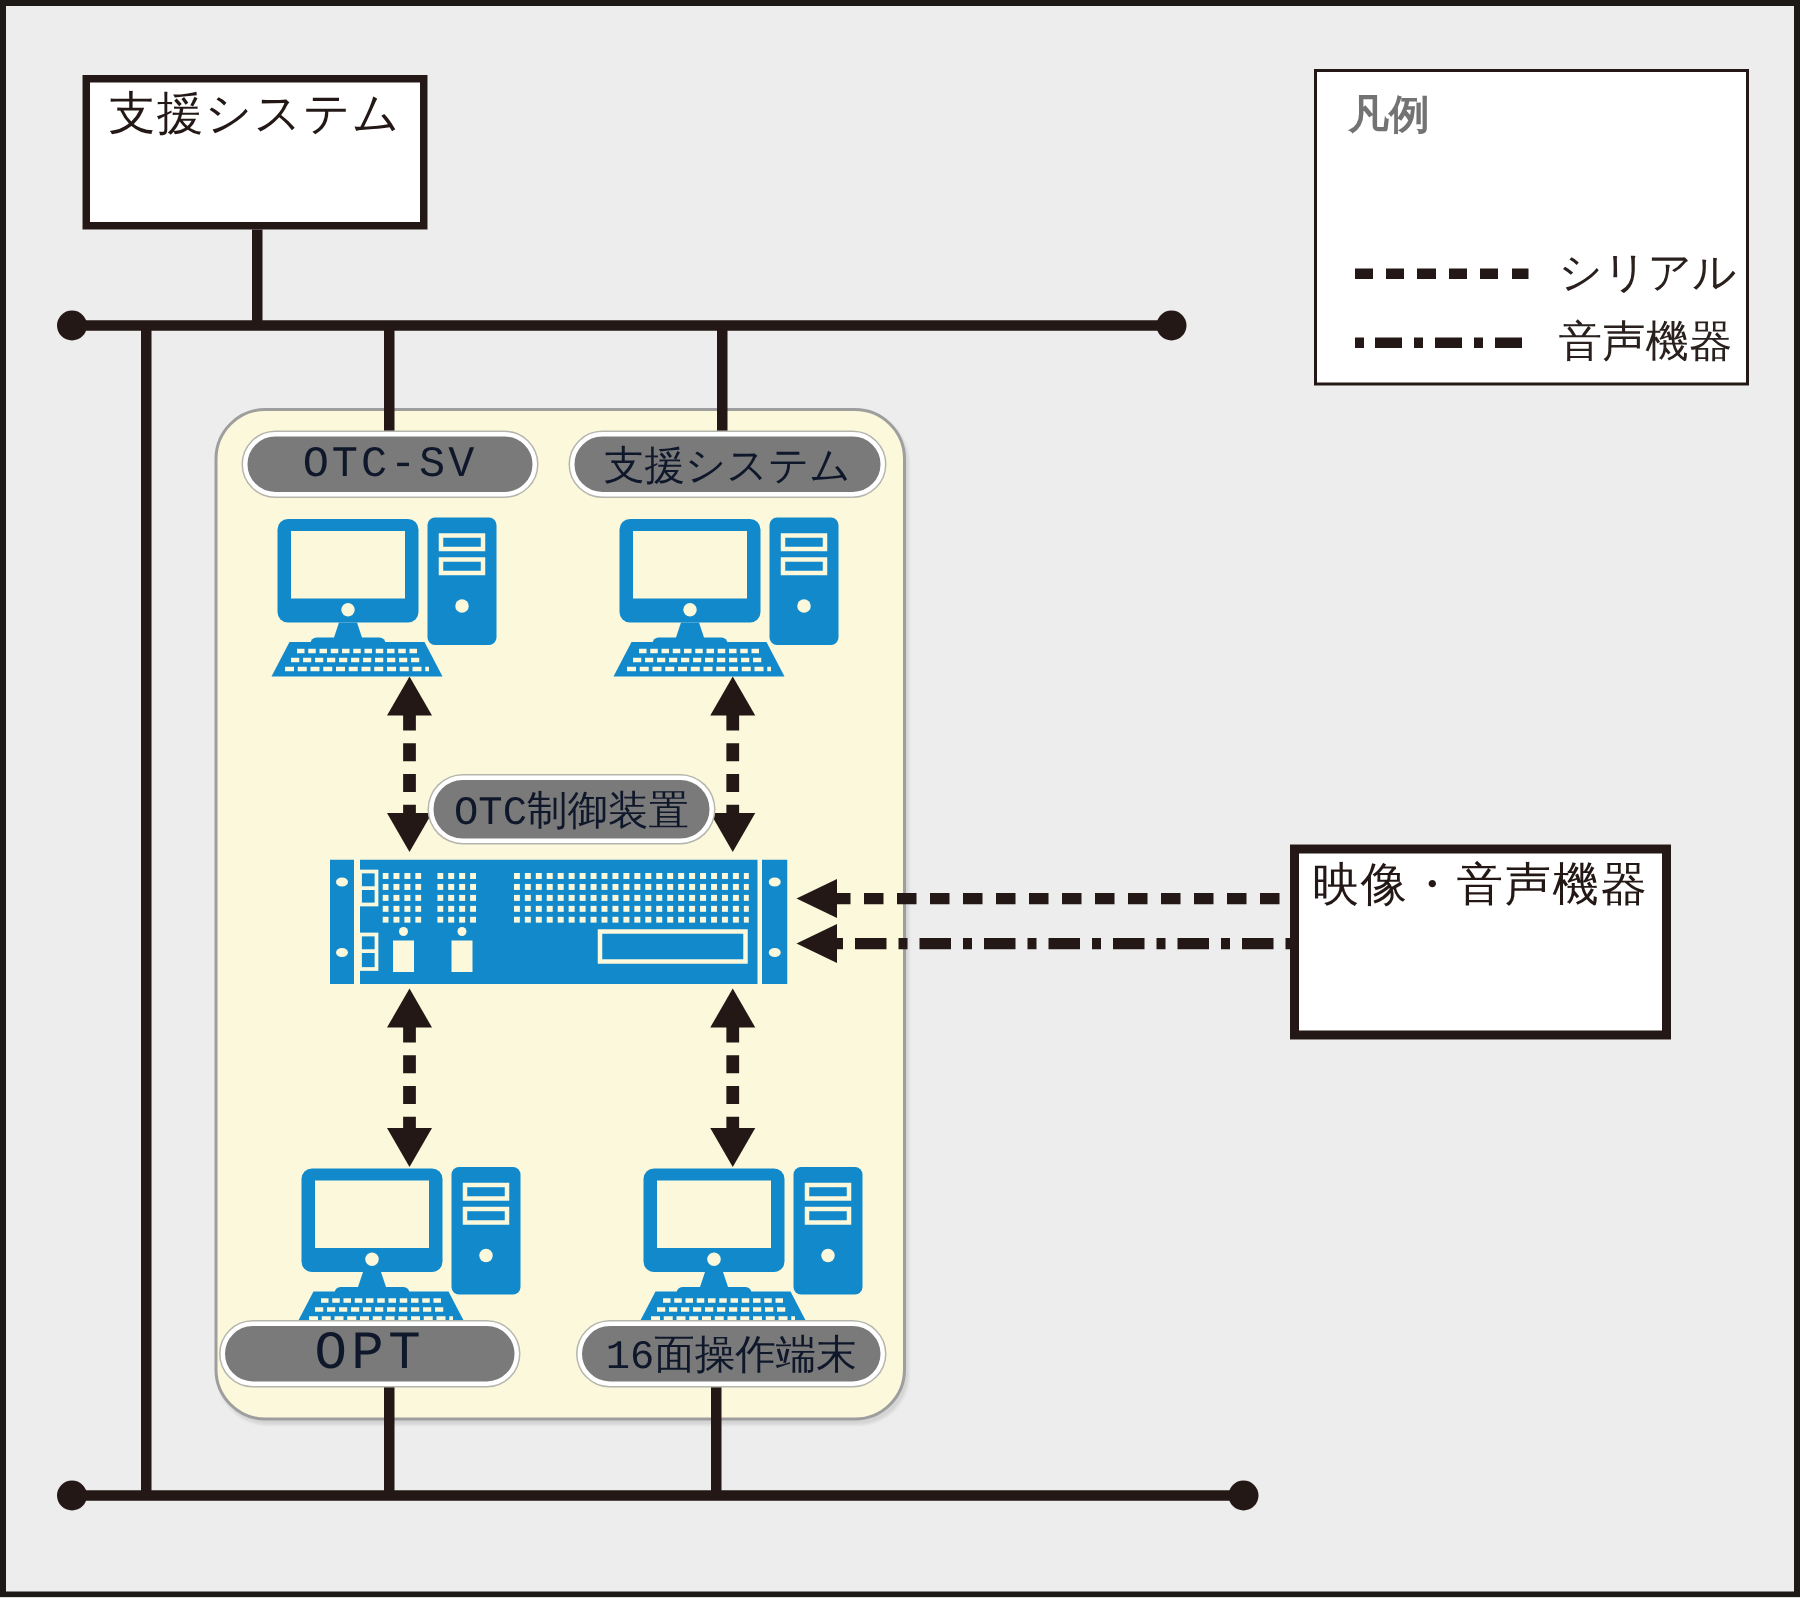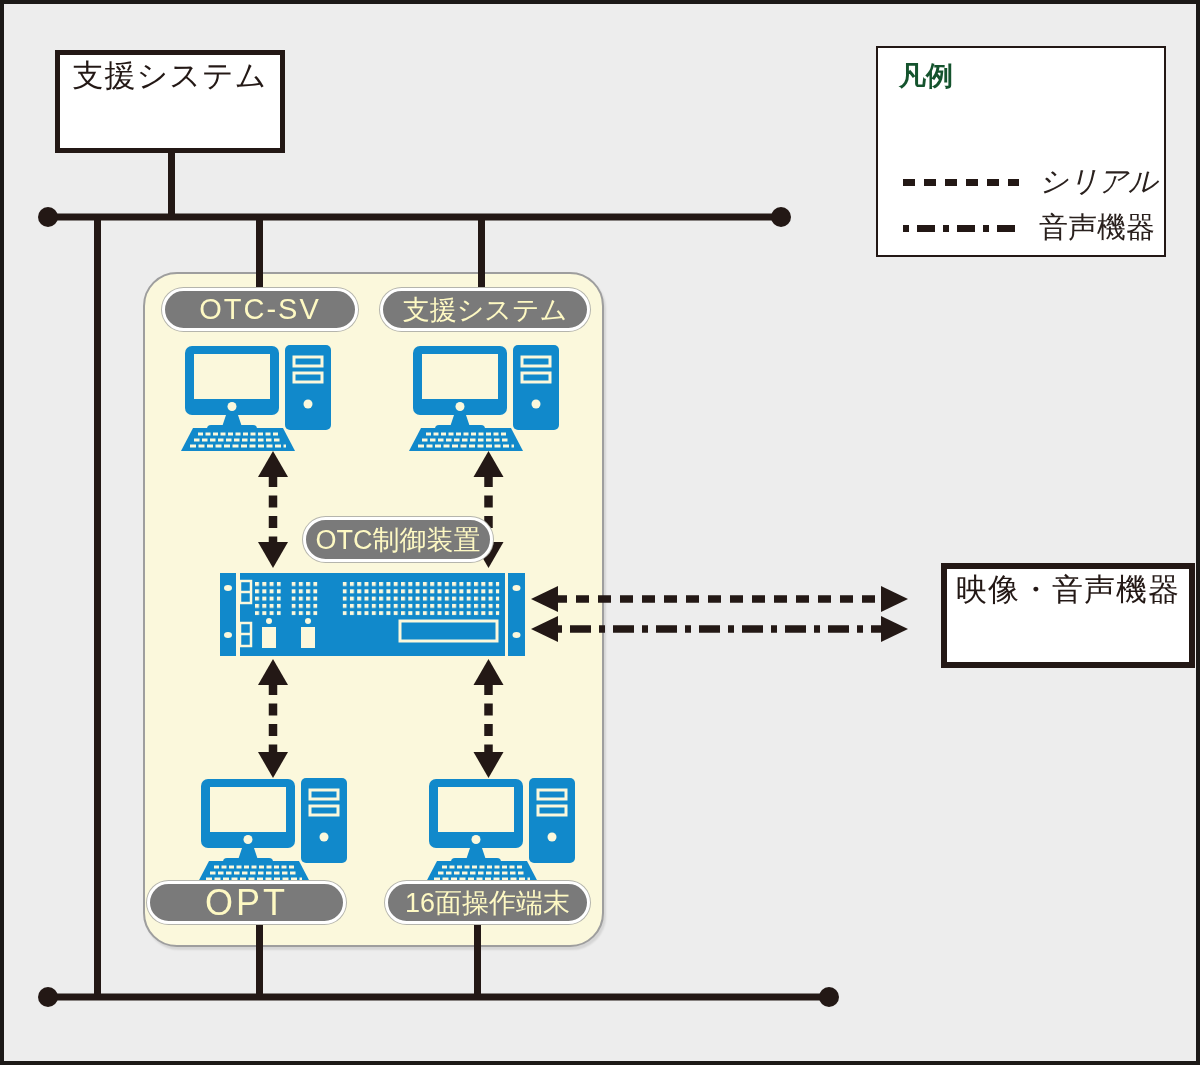--- a/index.html
+++ b/index.html
@@ -15,41 +15,42 @@
     background:#FBF8DC;border:2.5px solid #9E9E9E;border-radius:34px;
     box-shadow:2px 3px 2px rgba(0,0,0,0.10);z-index:1;
   }
   .wires{position:absolute;left:0;top:0;z-index:5;}
   .node-box{
     position:absolute;display:flex;align-items:flex-start;justify-content:center;
     background:#fff;border:5px solid #231815;box-sizing:border-box;z-index:10;
     letter-spacing:1px;
   }
   .support-box{left:55px;top:50px;width:230px;height:103px;font-size:31px;}
-  .av-box{left:941px;top:563px;width:254px;height:105px;font-size:31px;border-width:6px;}
+  .av-box{left:860px;top:563px;width:254px;height:130px;font-size:31px;border-width:6px;}
   .legend{
     position:absolute;left:876px;top:46px;width:290px;height:211px;
     background:#fff;border:2.5px solid #231815;box-sizing:border-box;z-index:10;
   }
-  .legend-title{position:absolute;left:21px;top:10px;font-size:27px;font-weight:bold;color:#14532d;}
+  .legend-title{position:absolute;left:21px;top:10px;font-size:27px;font-weight:bold;color:#737373;}
   .legend-row{position:absolute;left:25px;display:flex;align-items:center;}
   .legend-row .sample{width:116px;margin-right:20px;}
   .sample-solid{height:6px;background:#231815;}
   .sample-dashed{height:7px;background:repeating-linear-gradient(90deg,#231815 0 12px,transparent 12px 21px);}
   .sample-dashdot{height:7px;background:repeating-linear-gradient(90deg,#231815 0 6px,transparent 6px 14px,#231815 14px 32px,transparent 32px 40px);}
   .legend-label{font-size:29px;color:#2A211E;}
   .pill{
     position:absolute;display:flex;align-items:center;justify-content:center;
     background:#7A7A7A;border:3.5px solid #fff;border-radius:26px;box-sizing:border-box;
-    color:#fef9c3;font-size:27px;z-index:12;box-shadow:0 0 0 1px #b5b5ad;
+    color:#0f172a;font-size:27px;z-index:12;box-shadow:0 0 0 1px #b5b5ad;
     white-space:nowrap;
+    font-family:Liberation Mono, monospace;
   }
   .pill-otcsv{left:162px;top:288px;width:196px;height:43px;font-size:29px;letter-spacing:2px;}
   .pill-zanjikan{left:380px;top:288px;width:210px;height:43px;}
-  .pill-controller{left:303px;top:517px;width:190px;height:45px;align-items:center;}
+  .pill-controller{left:286px;top:517px;width:190px;height:45px;align-items:center;}
   .pill-opt{left:147px;top:881px;width:199px;height:43px;font-size:36px;letter-spacing:3px;}
   .pill-16men{left:385px;top:881px;width:205px;height:43px;}
   .computer{position:absolute;width:155px;height:110px;z-index:11;}
   .comp-tl{left:177px;top:342px;}
   .comp-tr{left:405px;top:342px;}
   .comp-bl{left:193px;top:775px;}
   .comp-br{left:421px;top:775px;}
   .device{position:absolute;left:220px;top:573px;width:305px;height:83px;z-index:11;}
 </style>
 </head>
@@ -115,21 +116,21 @@
       </g>
     </g>
   </svg>
 
   <div class="node-box support-box">
     <span>支援システム</span>
   </div>
 
   <div class="legend">
     <div class="legend-title">凡例</div>
-    <div class="legend-row" style="top:114px;font-style:italic;">
+    <div class="legend-row" style="top:114px;">
       <div class="sample sample-dashed"></div>
       <div class="legend-label">シリアル</div>
     </div>
     <div class="legend-row" style="top:160px;">
       <div class="sample sample-dashdot"></div>
       <div class="legend-label">音声機器</div>
     </div>
   </div>
 
   <div class="node-box av-box">

